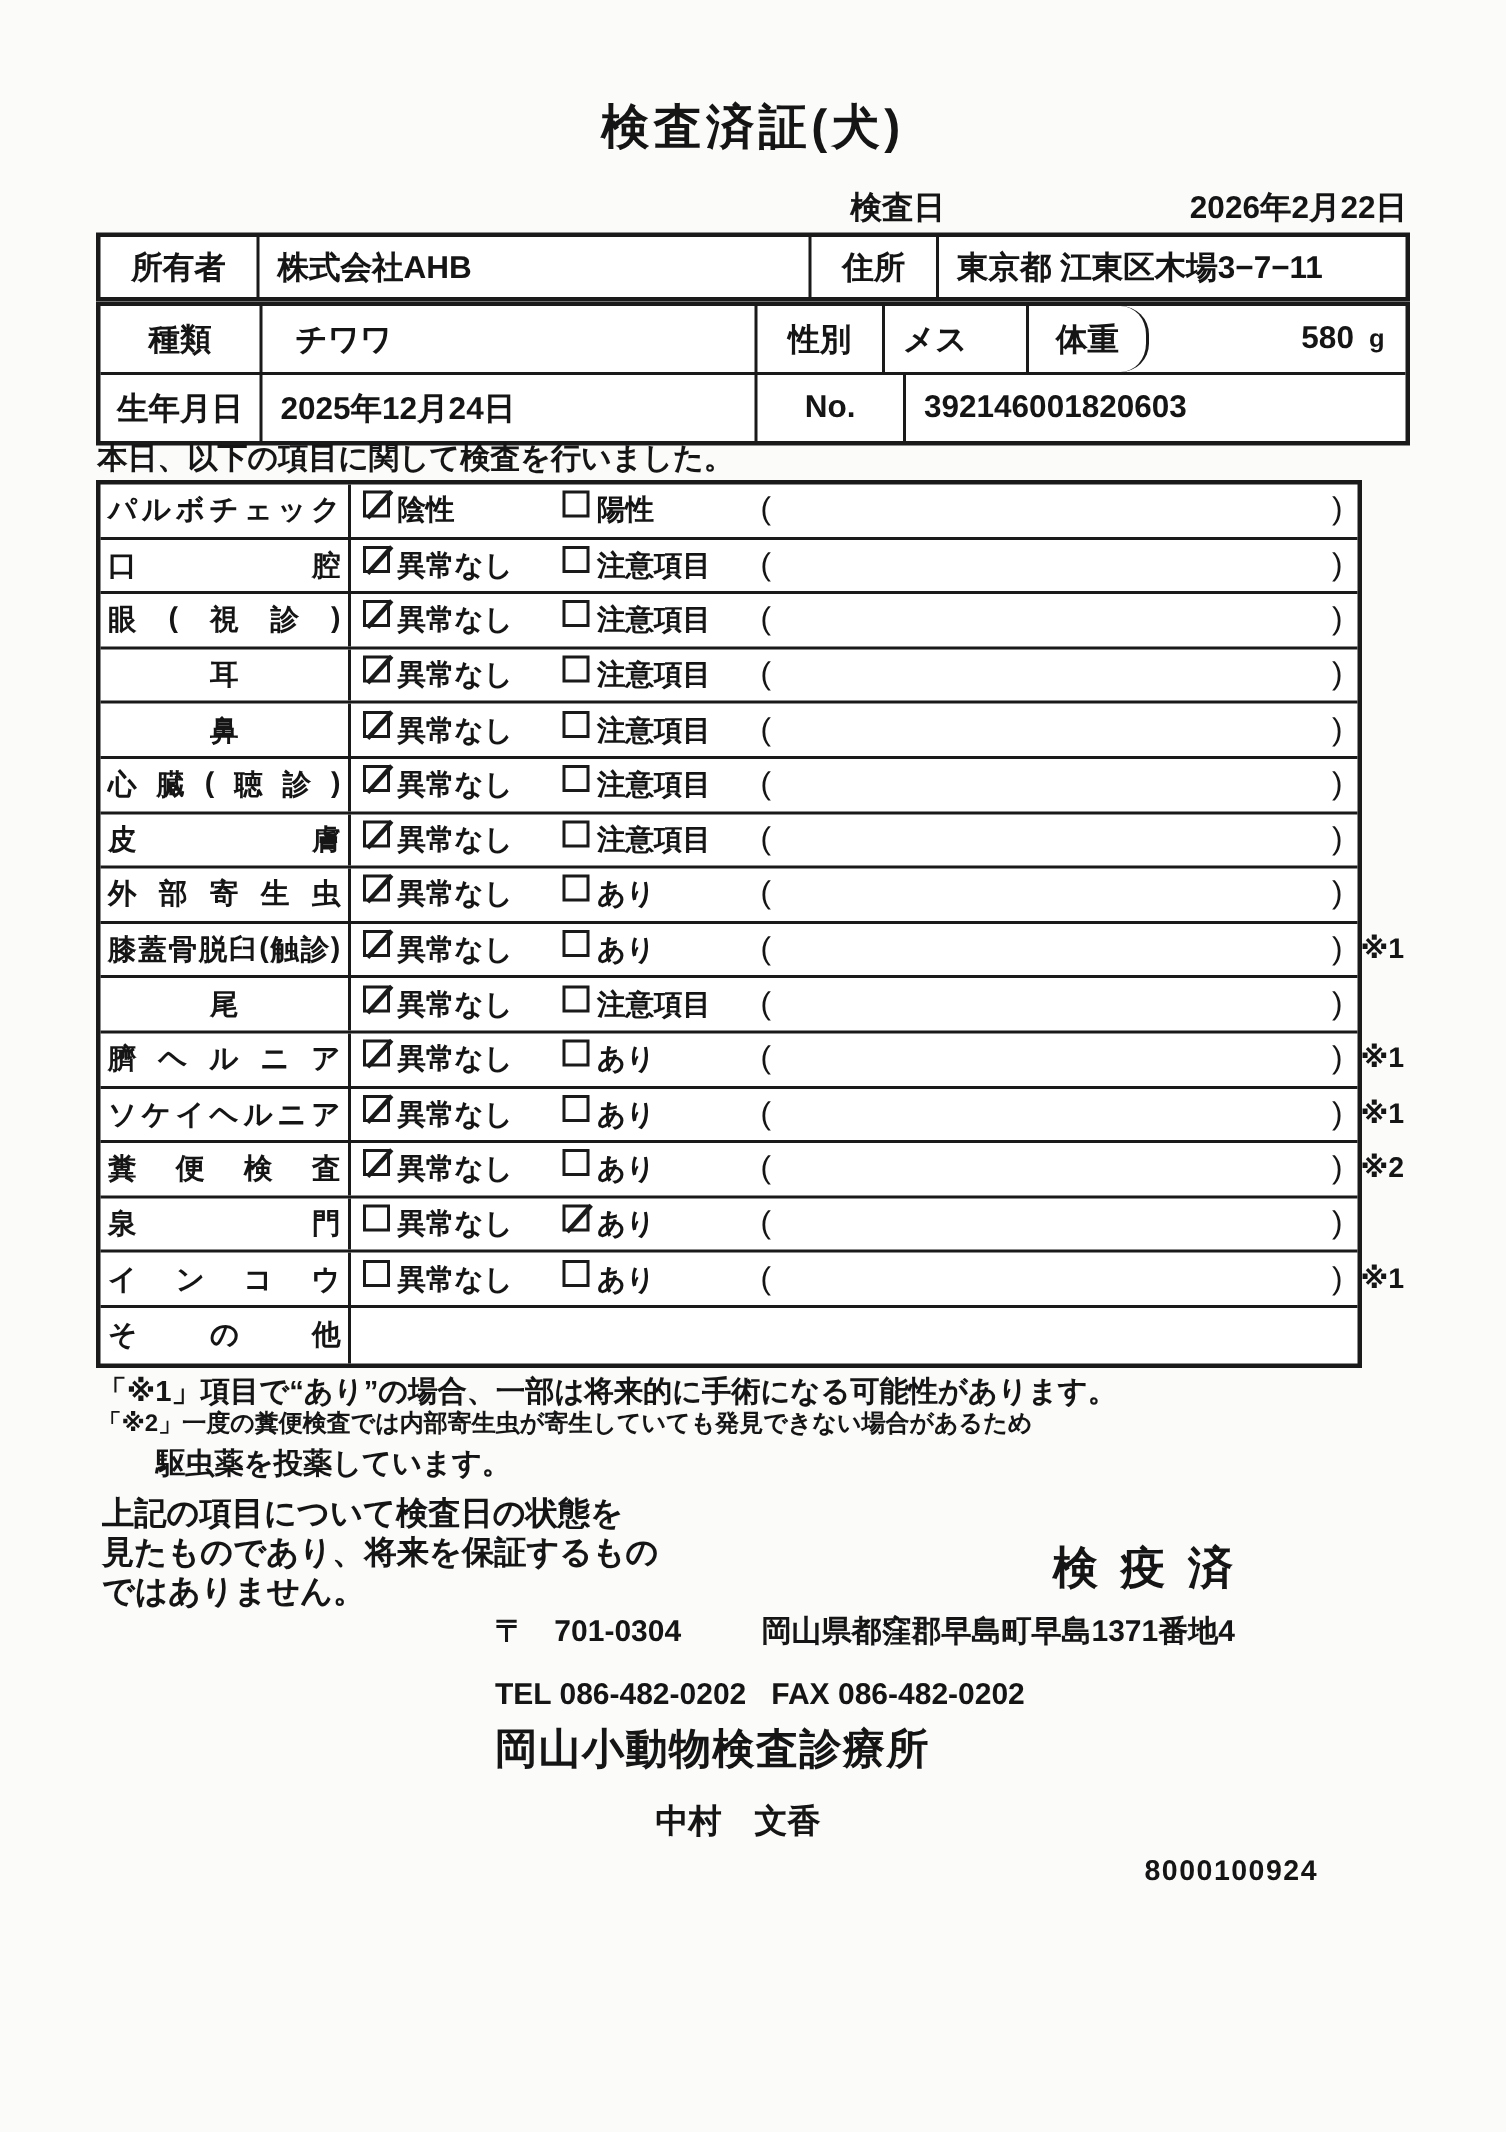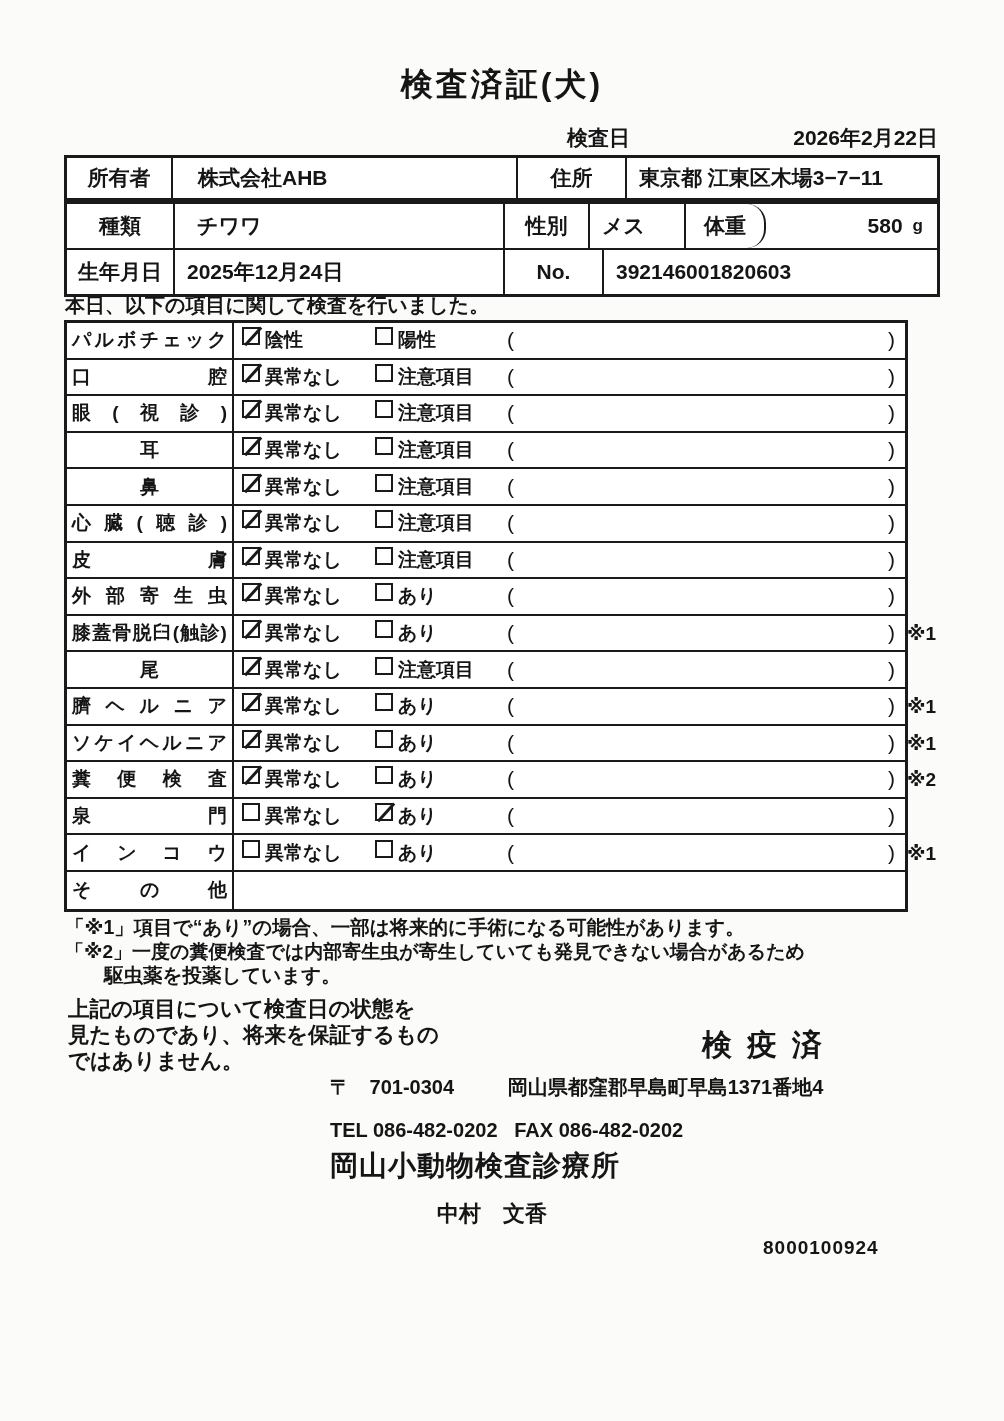--- a/index.html
+++ b/index.html
@@ -48,21 +48,21 @@
   .cb{width:14px;height:14px;border:2.5px solid #1a1a1a;position:relative;margin-right:5px;flex:none;background:#fff;}
   .cb[data-checked="true"]::after{
     content:"";position:absolute;left:-3px;top:6px;width:24px;height:2.6px;background:#1a1a1a;
     transform:rotate(-48deg);
   }
   .paren{flex:1;display:flex;justify-content:space-between;align-items:center;padding-right:10px;font-size:21px;font-weight:normal;}
   .rownote{position:absolute;right:-46px;top:50%;transform:translateY(-50%);font-size:19px;width:44px;}
 
   
   .fn1{left:65px;top:914px;font-size:19.5px;}
-  .fn2{left:65px;top:939px;font-size:19px;}
+  .fn2{left:65px;top:939px;font-size:16px;}
   .fn2b{left:104px;top:962px;font-size:19.5px;}
   .disc{left:68px;top:996px;font-size:21.5px;line-height:26px;}
 
   
   .stamp{left:702px;top:1025px;font-size:30px;letter-spacing:15px;}
   .postal{left:330px;top:1074px;font-size:20px;}
   .postal .pmark{margin-right:14px;}
   .postal .pcode{margin-right:48px;}
   .tel{left:330px;top:1119px;font-size:20px;white-space:pre;}
   .clinic{left:330px;top:1147px;font-size:28px;letter-spacing:1px;}
@@ -72,22 +72,22 @@
 </head>
 <body>
 
 <div class="abs doc-title">検査済証(犬)</div>
 <div class="abs insp-label">検査日</div>
 <div class="abs insp-value">2026年2月22日</div>
 
 <div class="tbl" style="left:64px;top:155px;width:876px;">
   <div class="hrow">
     <div class="hcell lab sep" style="width:106px;">所有者</div>
-    <div class="hcell val sep" style="width:332px;margin-left:13px;">株式会社AHB</div>
-    <div class="hcell lab sep" style="width:109px;">住所</div>
+    <div class="hcell val sep" style="width:368px;">株式会社AHB</div>
+    <div class="hcell lab sep" style="width:85px;">住所</div>
     <div class="hcell val" style="flex:1;">東京都 江東区木場3−7−11</div>
   </div>
 </div>
 
 <div class="tbl tbl2" style="left:64px;top:201px;width:876px;">
   <div class="hrow first">
     <div class="hcell lab sep" style="width:108px;">種類</div>
     <div class="hcell val sep" style="width:330px;padding-left:22px;">チワワ</div>
     <div class="hcell lab sep" style="width:85px;">性別</div>
     <div class="hcell val sep" style="width:96px;">メス</div>

